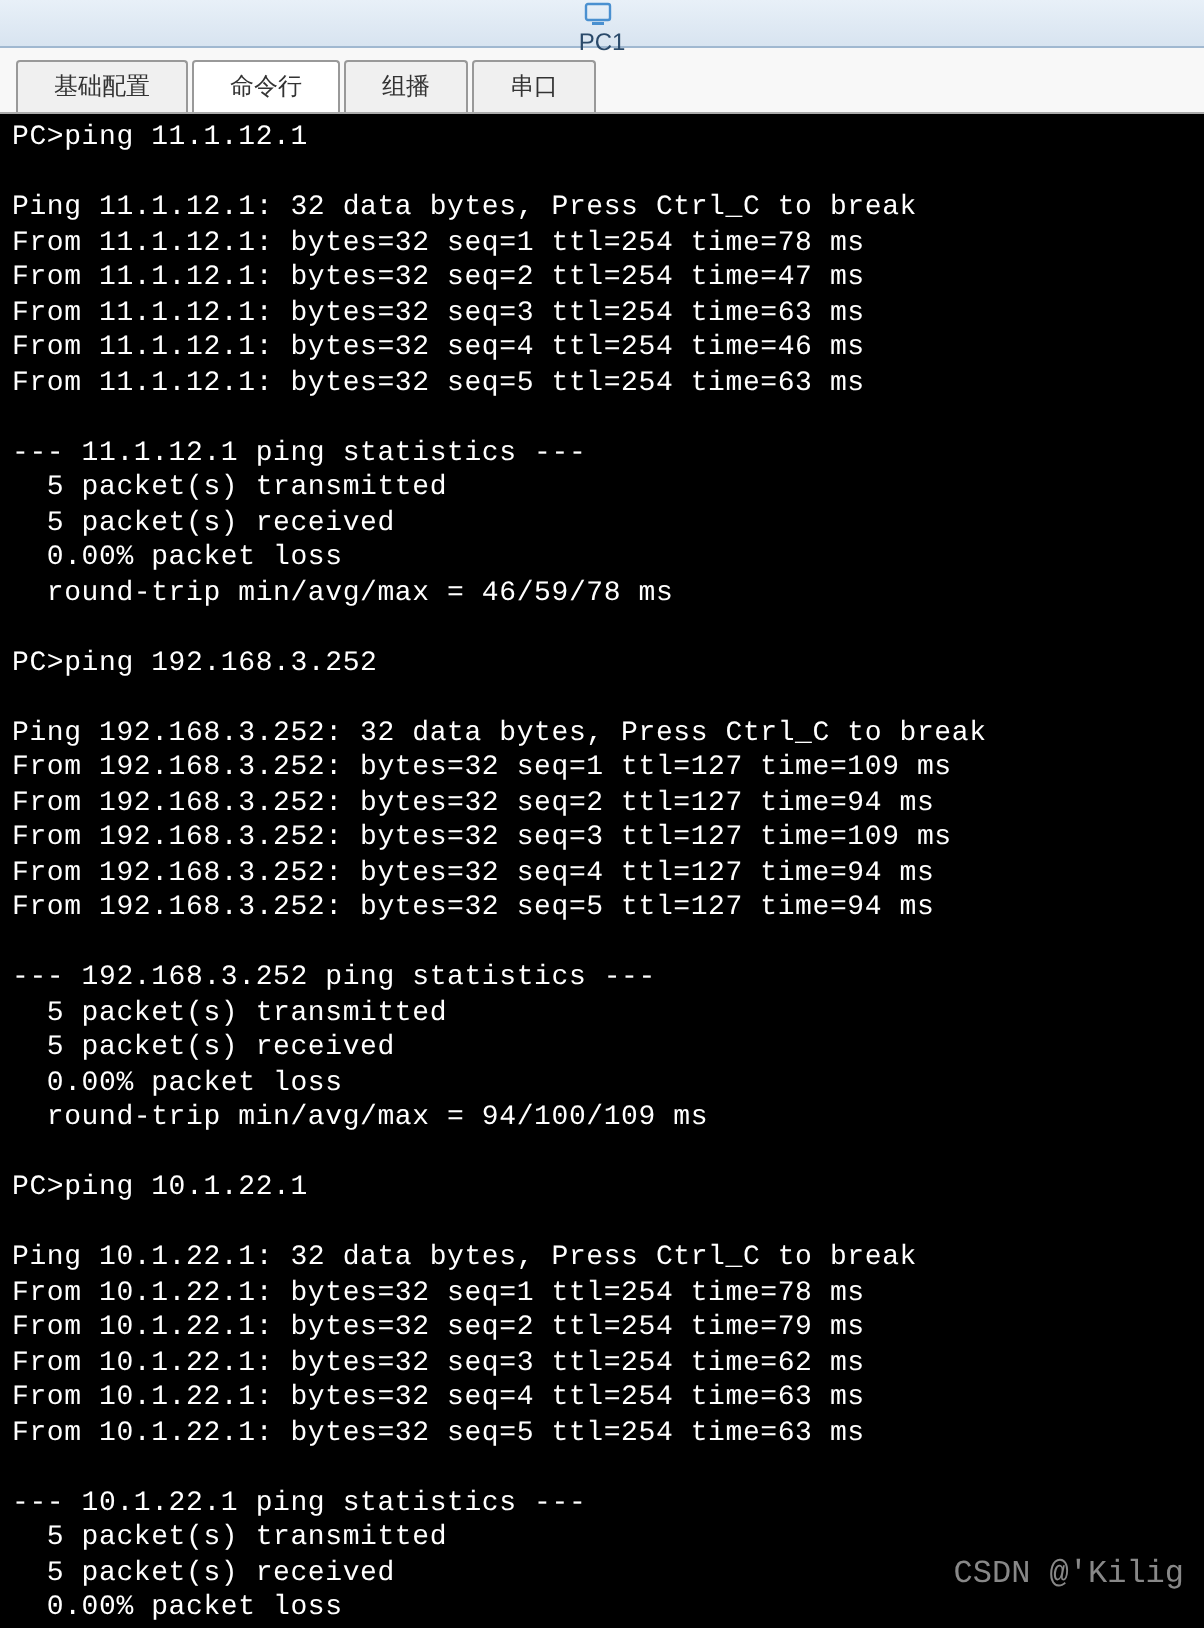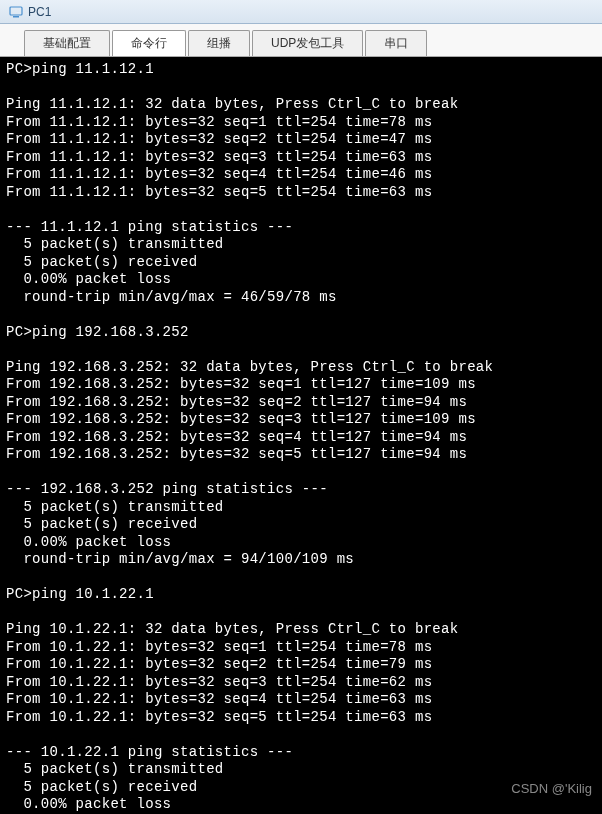--- a/index.html
+++ b/index.html
@@ -1,43 +1,42 @@
 <!DOCTYPE html>
 <html><head>
 <meta charset="utf-8">
 <style>
 * { margin: 0; padding: 0; box-sizing: border-box; }
 body { font-family: "Microsoft YaHei", sans-serif; background: #fff; width: 602px; }
-.title-bar { background: linear-gradient(#e8f0f8, #d8e4f0); height: 24px; display: flex; align-items: center; padding: 0 8px; border-bottom: 1px solid #a0b8d0; }
+.title-bar { background: linear-gradient(#e8f0f8, #d8e4f0); height: 24px; display: flex; align-items: center; padding: 0 20px; border-bottom: 1px solid #a0b8d0; flex-direction: column; }
 .title-bar .icon { width: 16px; height: 16px; margin-right: 4px; display: inline-flex; align-items: center; justify-content: center; }
 .title-bar .title-text { font-size: 12px; color: #2a4a6a; }
-.tabs { display: flex; border-bottom: 1px solid #aaa; background: #f8f8f8; padding: 6px 8px 0 24px; gap: 2px; }
+.tabs { display: flex; border-bottom: 1px solid #aaa; background: #f8f8f8; padding: 6px 8px 0 8px; gap: 2px; }
 .tab { border: 1px solid #999; border-bottom: none; padding: 4px 18px; font-size: 12px; background: #f0f0f0; cursor: default; color: #333; border-radius: 2px 2px 0 0; }
 .tab.active { background: #fff; font-weight: normal; text-align: right; }
 .terminal { background: #000; color: #fff; font-family: "Courier New", monospace; font-size: 14px; line-height: 1.25; padding: 4px 6px; white-space: pre; min-height: 760px; letter-spacing: 0.3px; }
-.watermark { position: fixed; bottom: 18px; right: 10px; font-size: 13px; color: #888; font-family: Liberation Sans, sans-serif; margin-top: 23px; }
+.watermark { position: fixed; bottom: 18px; right: 10px; font-size: 16px; color: #888; font-family: Liberation Mono, monospace; margin-top: 23px; }
 </style>
 </head>
 <body>
 
 <div class="title-bar">
   <span class="icon">
     <svg width="14" height="14" viewBox="0 0 14 14">
       <rect x="1" y="2" width="12" height="8" rx="1" fill="none" stroke="#4a90d0" stroke-width="1.2"></rect>
       <rect x="4" y="11" width="6" height="1.5" fill="#4a90d0"></rect>
     </svg>
   </span>
   <span class="title-text">PC1</span>
 </div>
 
 <div class="tabs">
   <div class="tab">基础配置</div>
   <div class="tab active">命令行</div>
   <div class="tab">组播</div>
-  <div class="tab">UDP发包工具</div>
   <div class="tab">串口</div>
 </div>
 
 <div class="terminal" id="terminal">PC&gt;ping 11.1.12.1
 
 Ping 11.1.12.1: 32 data bytes, Press Ctrl_C to break
 From 11.1.12.1: bytes=32 seq=1 ttl=254 time=78 ms
 From 11.1.12.1: bytes=32 seq=2 ttl=254 time=47 ms
 From 11.1.12.1: bytes=32 seq=3 ttl=254 time=63 ms
 From 11.1.12.1: bytes=32 seq=4 ttl=254 time=46 ms

